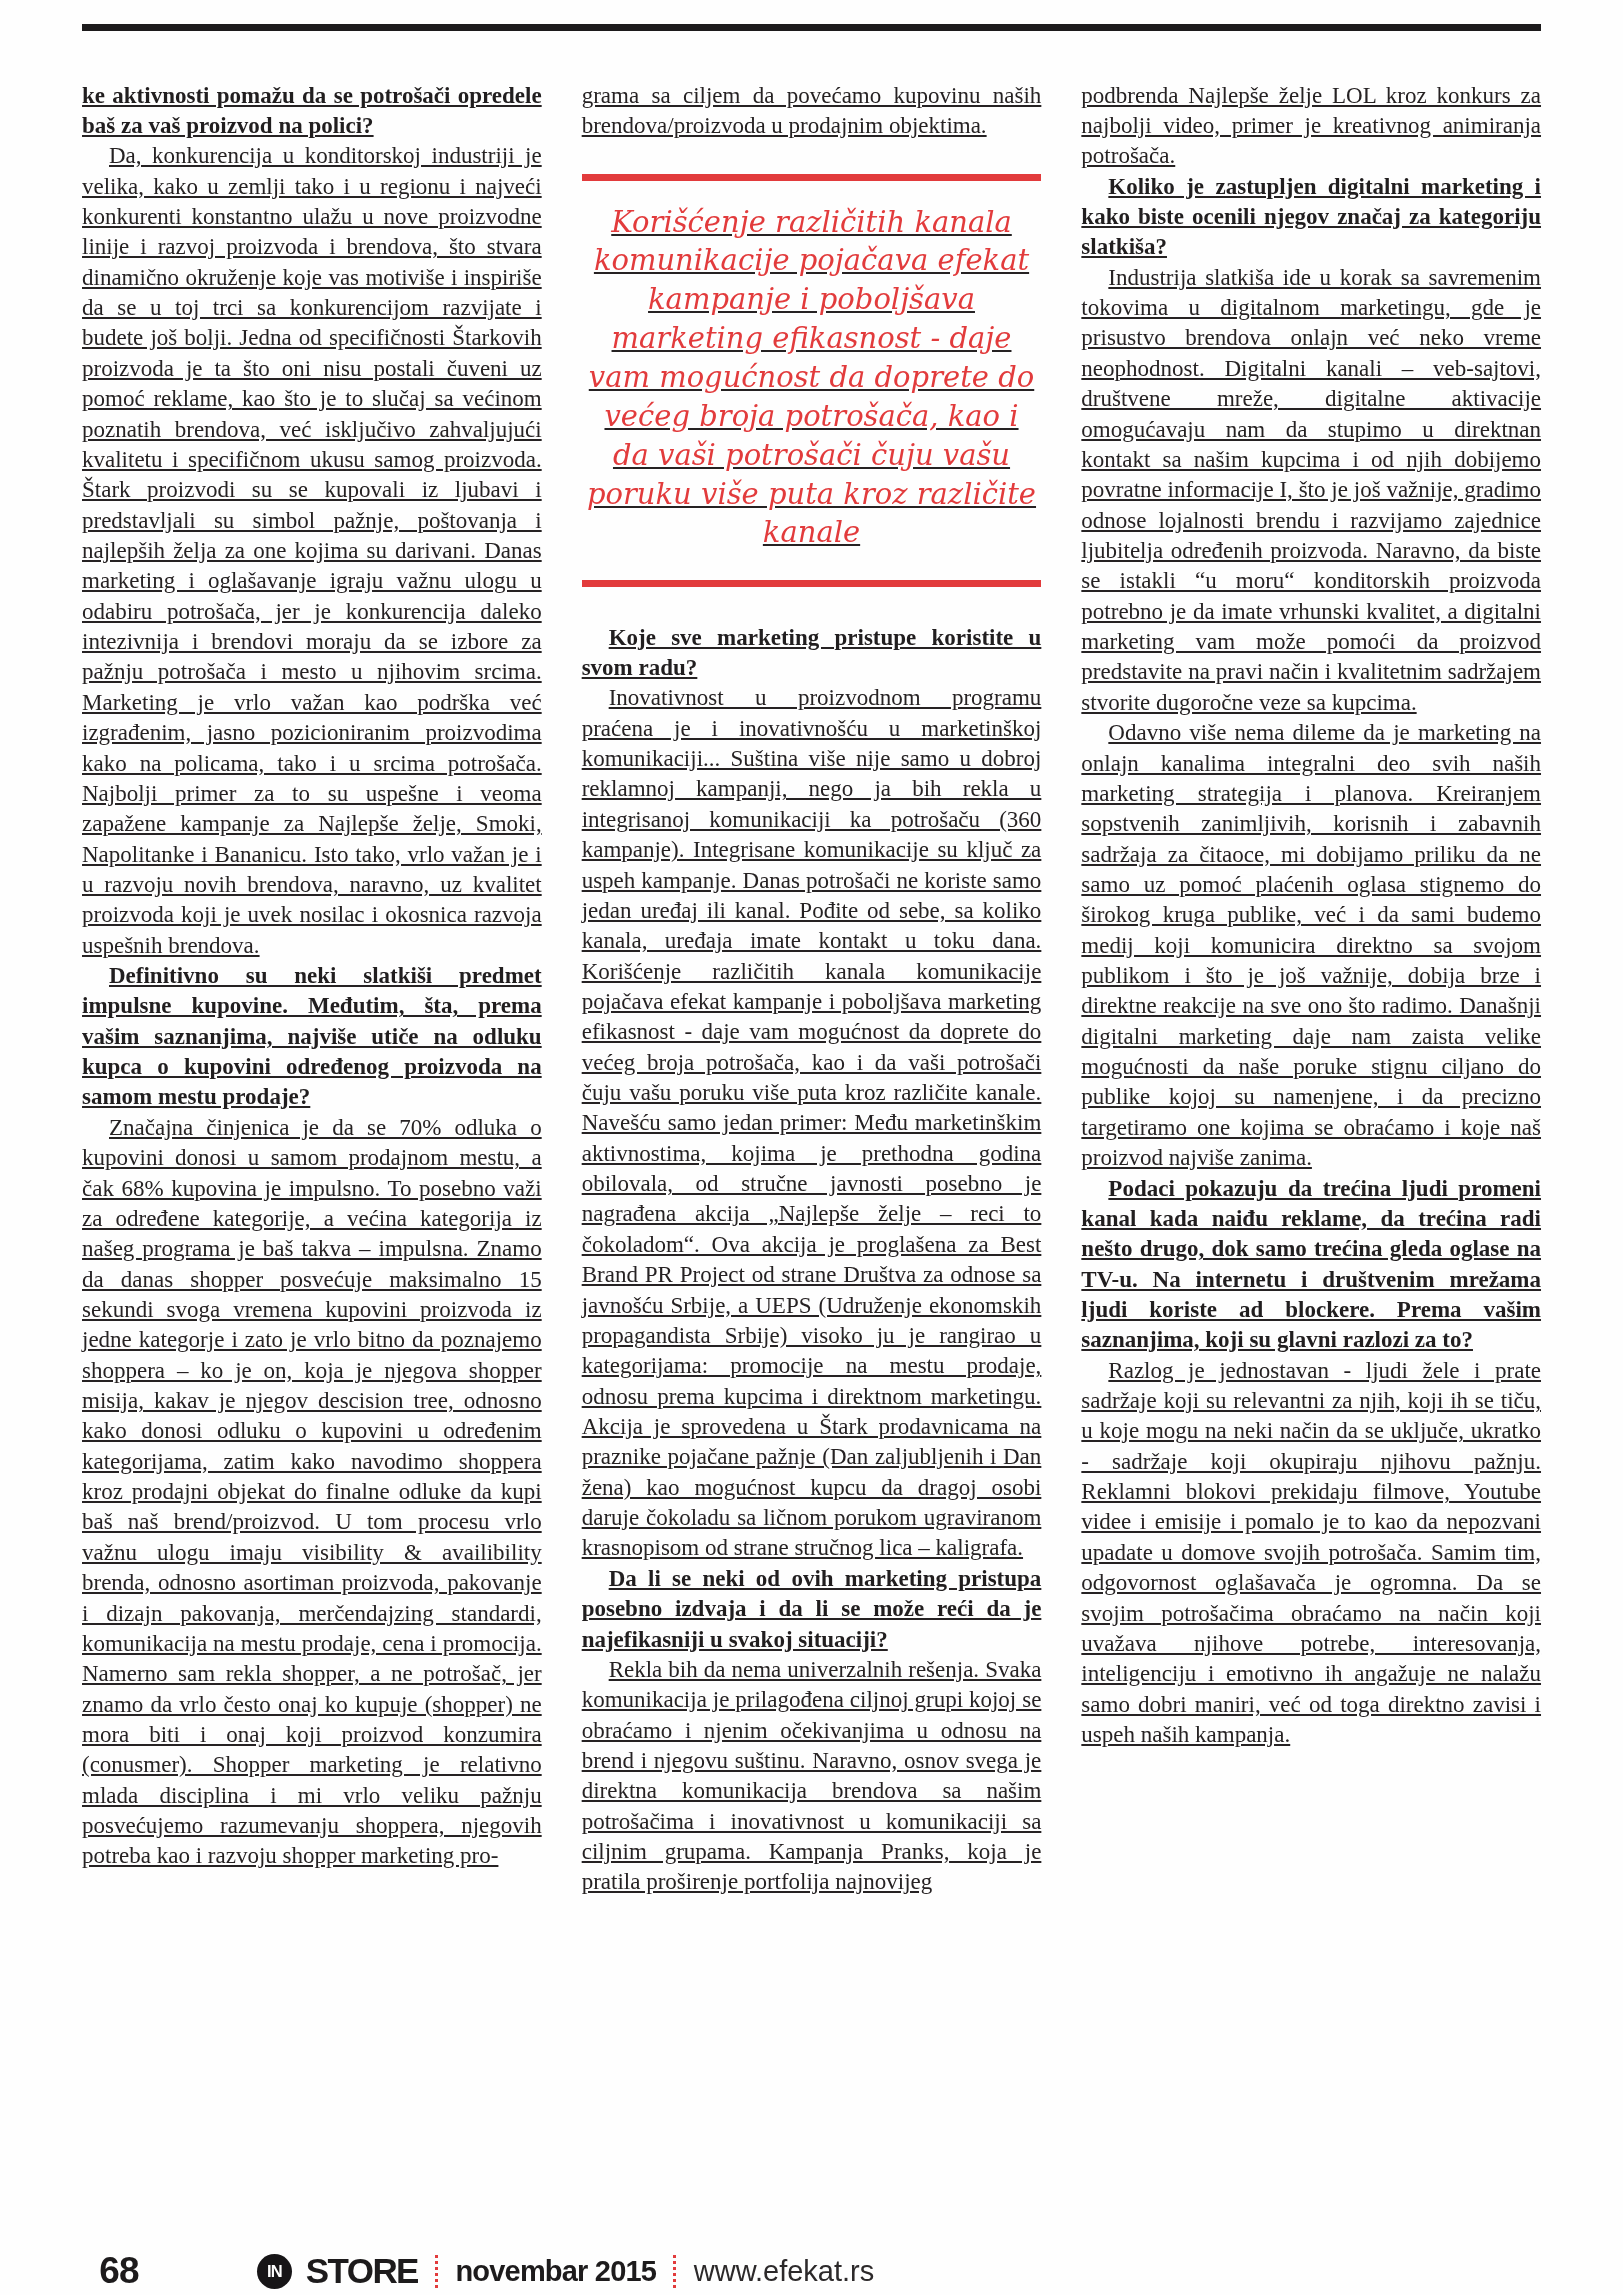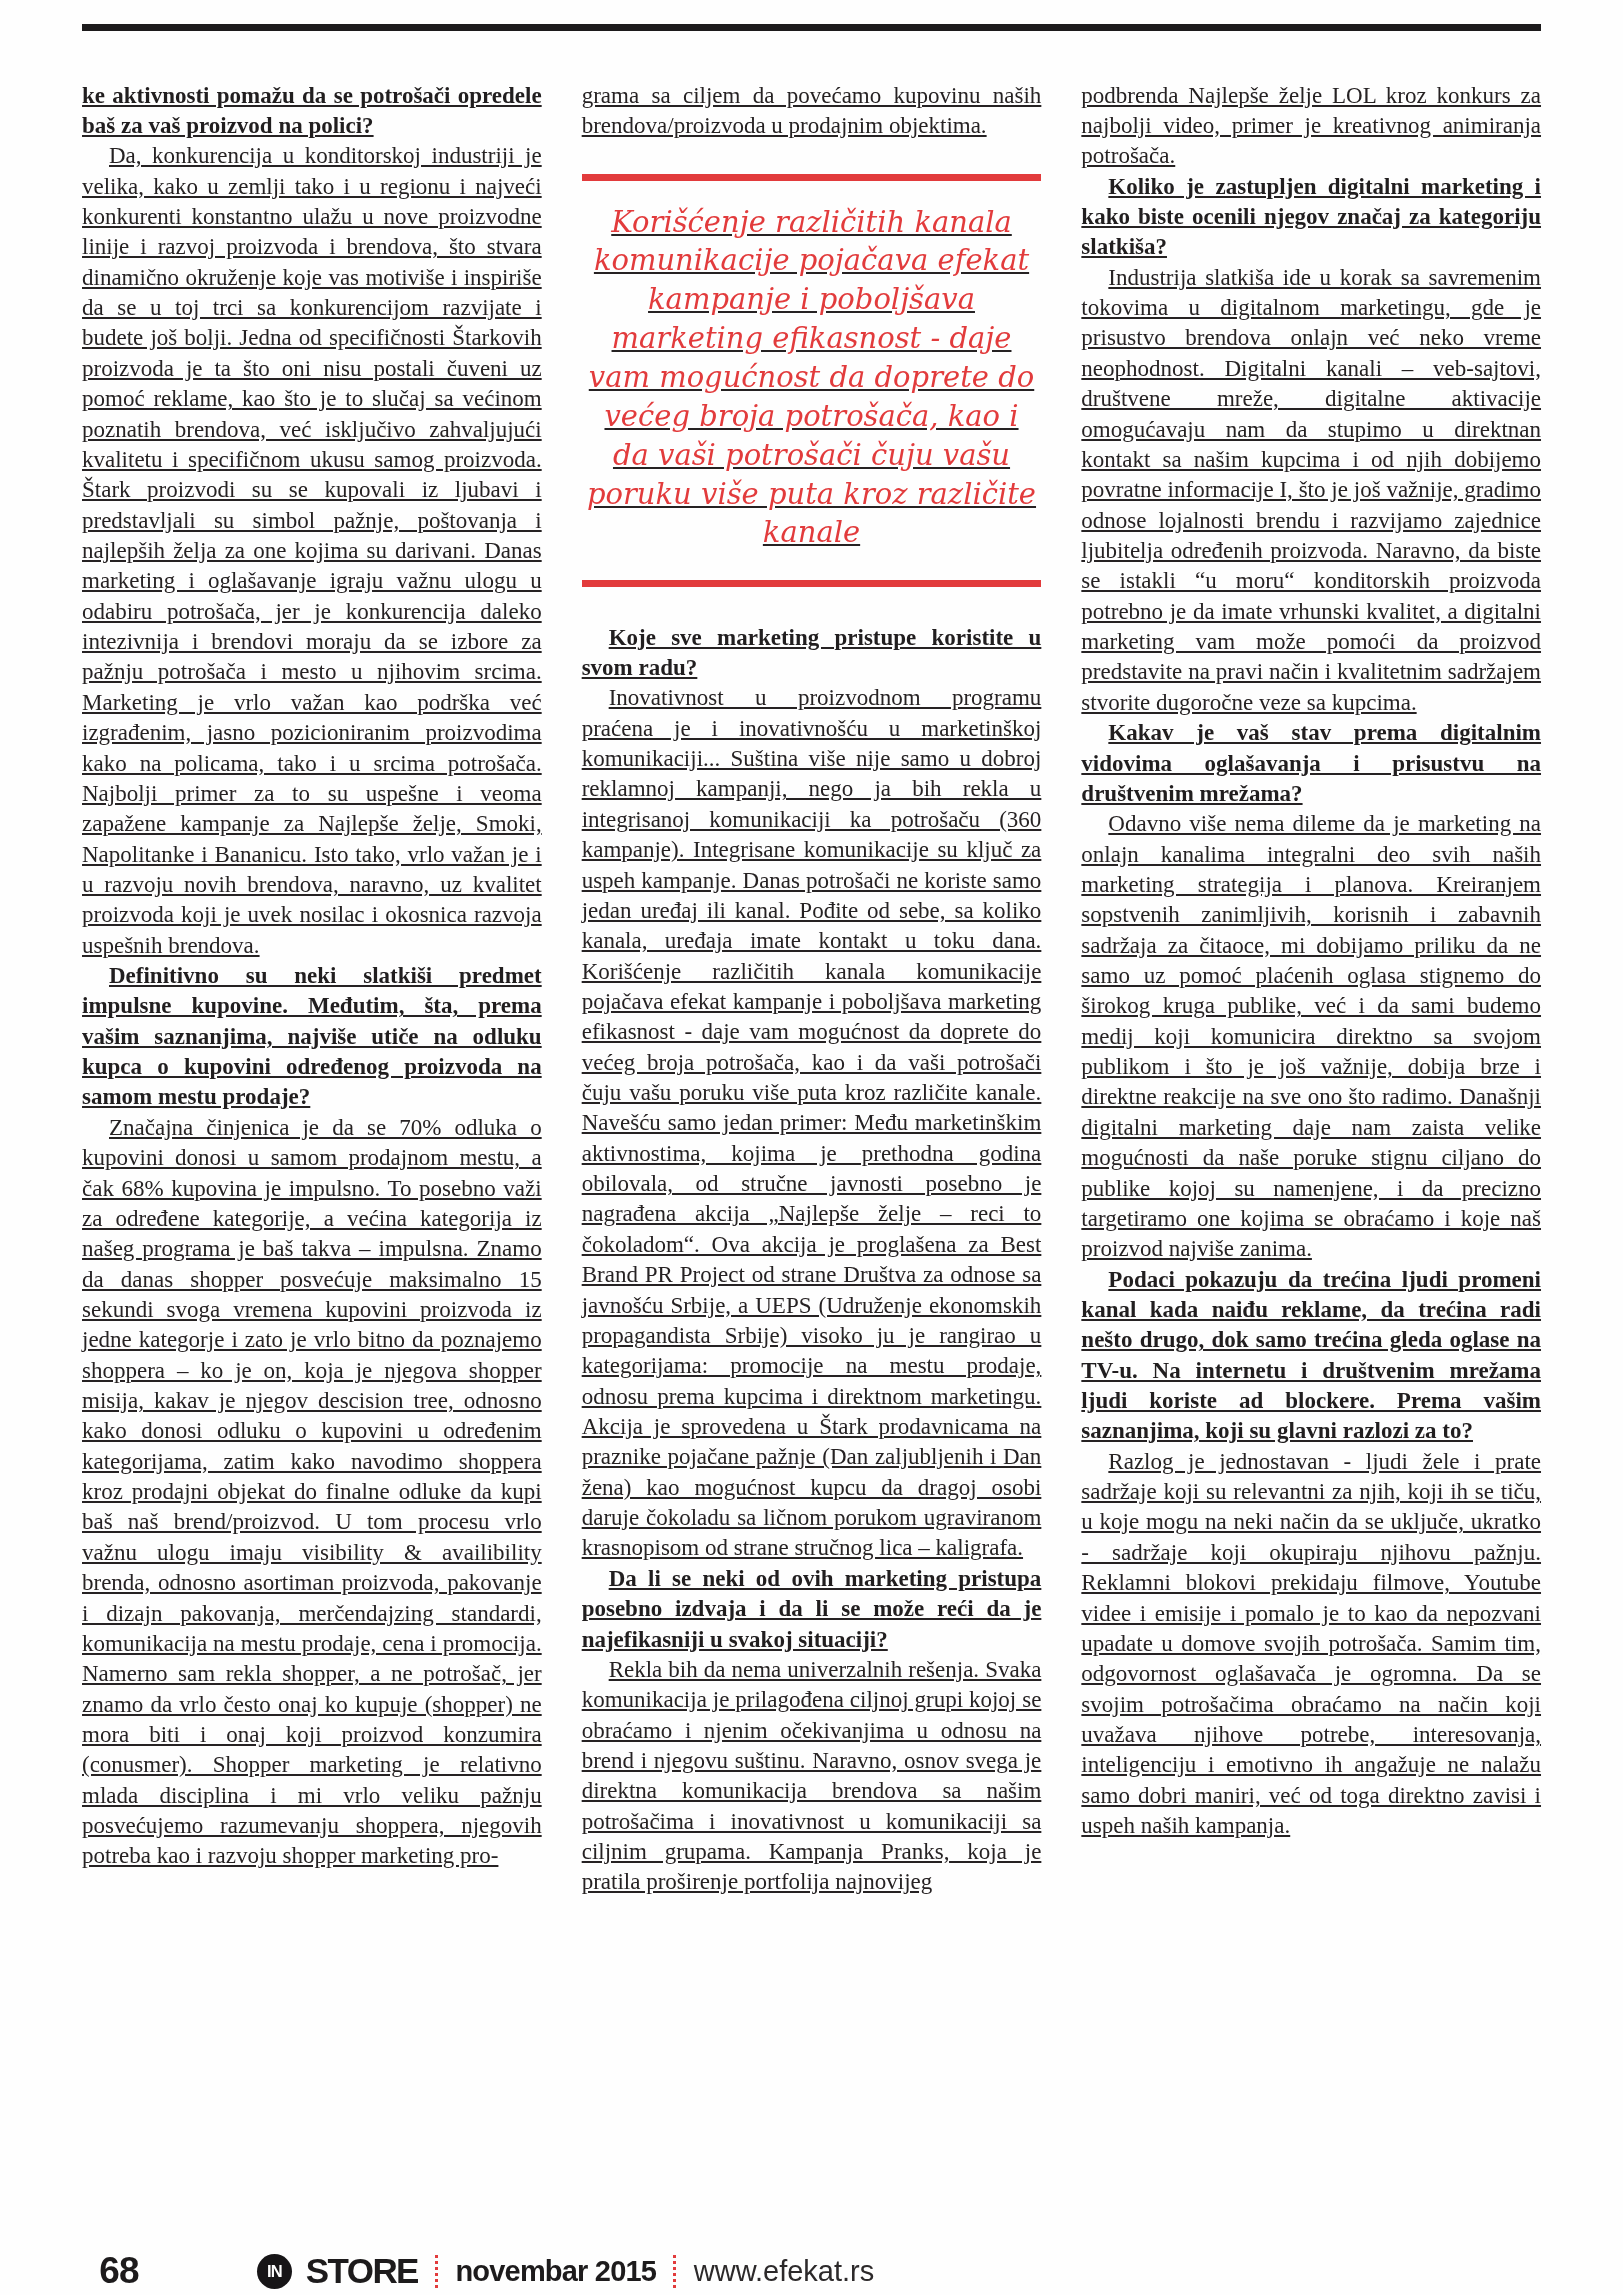--- a/index.html
+++ b/index.html
@@ -139,21 +139,20 @@
       <p class="q">Da li se neki od ovih marketing pristupa posebno izdvaja i da li se može reći da je najefikasniji u svakoj situaciji?</p>
       <p class="body">Rekla bih da nema univerzalnih rešenja. Svaka komunikacija je prilagođena ciljnoj grupi kojoj se obraćamo i njenim očekivanjima u odnosu na brend i njegovu suštinu. Naravno, osnov svega je direktna komunikacija brendova sa našim potrošačima i inovativnost u komunikaciji sa ciljnim grupama. Kampanja Pranks, koja je pratila proširenje portfolija najnovijeg</p>
     </section>
 
     <div class="divider"></div>
 
     <section class="col">
       <p class="body noindent">podbrenda Najlepše želje LOL kroz konkurs za najbolji video, primer je kreativnog animiranja potrošača.</p>
       <p class="q">Koliko je zastupljen digitalni marketing i kako biste ocenili njegov značaj za kategoriju slatkiša?</p>
       <p class="body">Industrija slatkiša ide u korak sa savremenim tokovima u digitalnom marketingu, gde je prisustvo brendova onlajn već neko vreme neophodnost. Digitalni kanali – veb-sajtovi, društvene mreže, digitalne aktivacije omogućavaju nam da stupimo u direktnan kontakt sa našim kupcima i od njih dobijemo povratne informacije I, što je još važnije, gradimo odnose lojalnosti brendu i razvijamo zajednice ljubitelja određenih proizvoda. Naravno, da biste se istakli “u moru“ konditorskih proizvoda potrebno je da imate vrhunski kvalitet, a digitalni marketing vam može pomoći da proizvod predstavite na pravi način i kvalitetnim sadržajem stvorite dugoročne veze sa kupcima.</p>
-      <p class="q">Kakav je vaš stav prema digitalnim vidovima oglašavanja i prisustvu na društvenim mrežama?</p>
       <p class="body">Odavno više nema dileme da je marketing na onlajn kanalima integralni deo svih naših marketing strategija i planova. Kreiranjem sopstvenih zanimljivih, korisnih i zabavnih sadržaja za čitaoce, mi dobijamo priliku da ne samo uz pomoć plaćenih oglasa stignemo do širokog kruga publike, već i da sami budemo medij koji komunicira direktno sa svojom publikom i što je još važnije, dobija brze i direktne reakcije na sve ono što radimo. Današnji digitalni marketing daje nam zaista velike mogućnosti da naše poruke stignu ciljano do publike kojoj su namenjene, i da precizno targetiramo one kojima se obraćamo i koje naš proizvod najviše zanima.</p>
       <p class="q">Podaci pokazuju da trećina ljudi promeni kanal kada naiđu reklame, da trećina radi nešto drugo, dok samo trećina gleda oglase na TV-u. Na internetu i društvenim mrežama ljudi koriste ad blockere. Prema vašim saznanjima, koji su glavni razlozi za to?</p>
       <p class="body">Razlog je jednostavan - ljudi žele i prate sadržaje koji su relevantni za njih, koji ih se tiču, u koje mogu na neki način da se uključe, ukratko - sadržaje koji okupiraju njihovu pažnju. Reklamni blokovi prekidaju filmove, Youtube videe i emisije i pomalo je to kao da nepozvani upadate u domove svojih potrošača. Samim tim, odgovornost oglašavača je ogromna. Da se svojim potrošačima obraćamo na način koji uvažava njihove potrebe, interesovanja, inteligenciju i emotivno ih angažuje ne nalažu samo dobri maniri, već od toga direktno zavisi i uspeh naših kampanja.</p>
     </section>
 
   </main>
 
   <footer>
     <span class="pagenum">68</span>
     <div class="brand">

